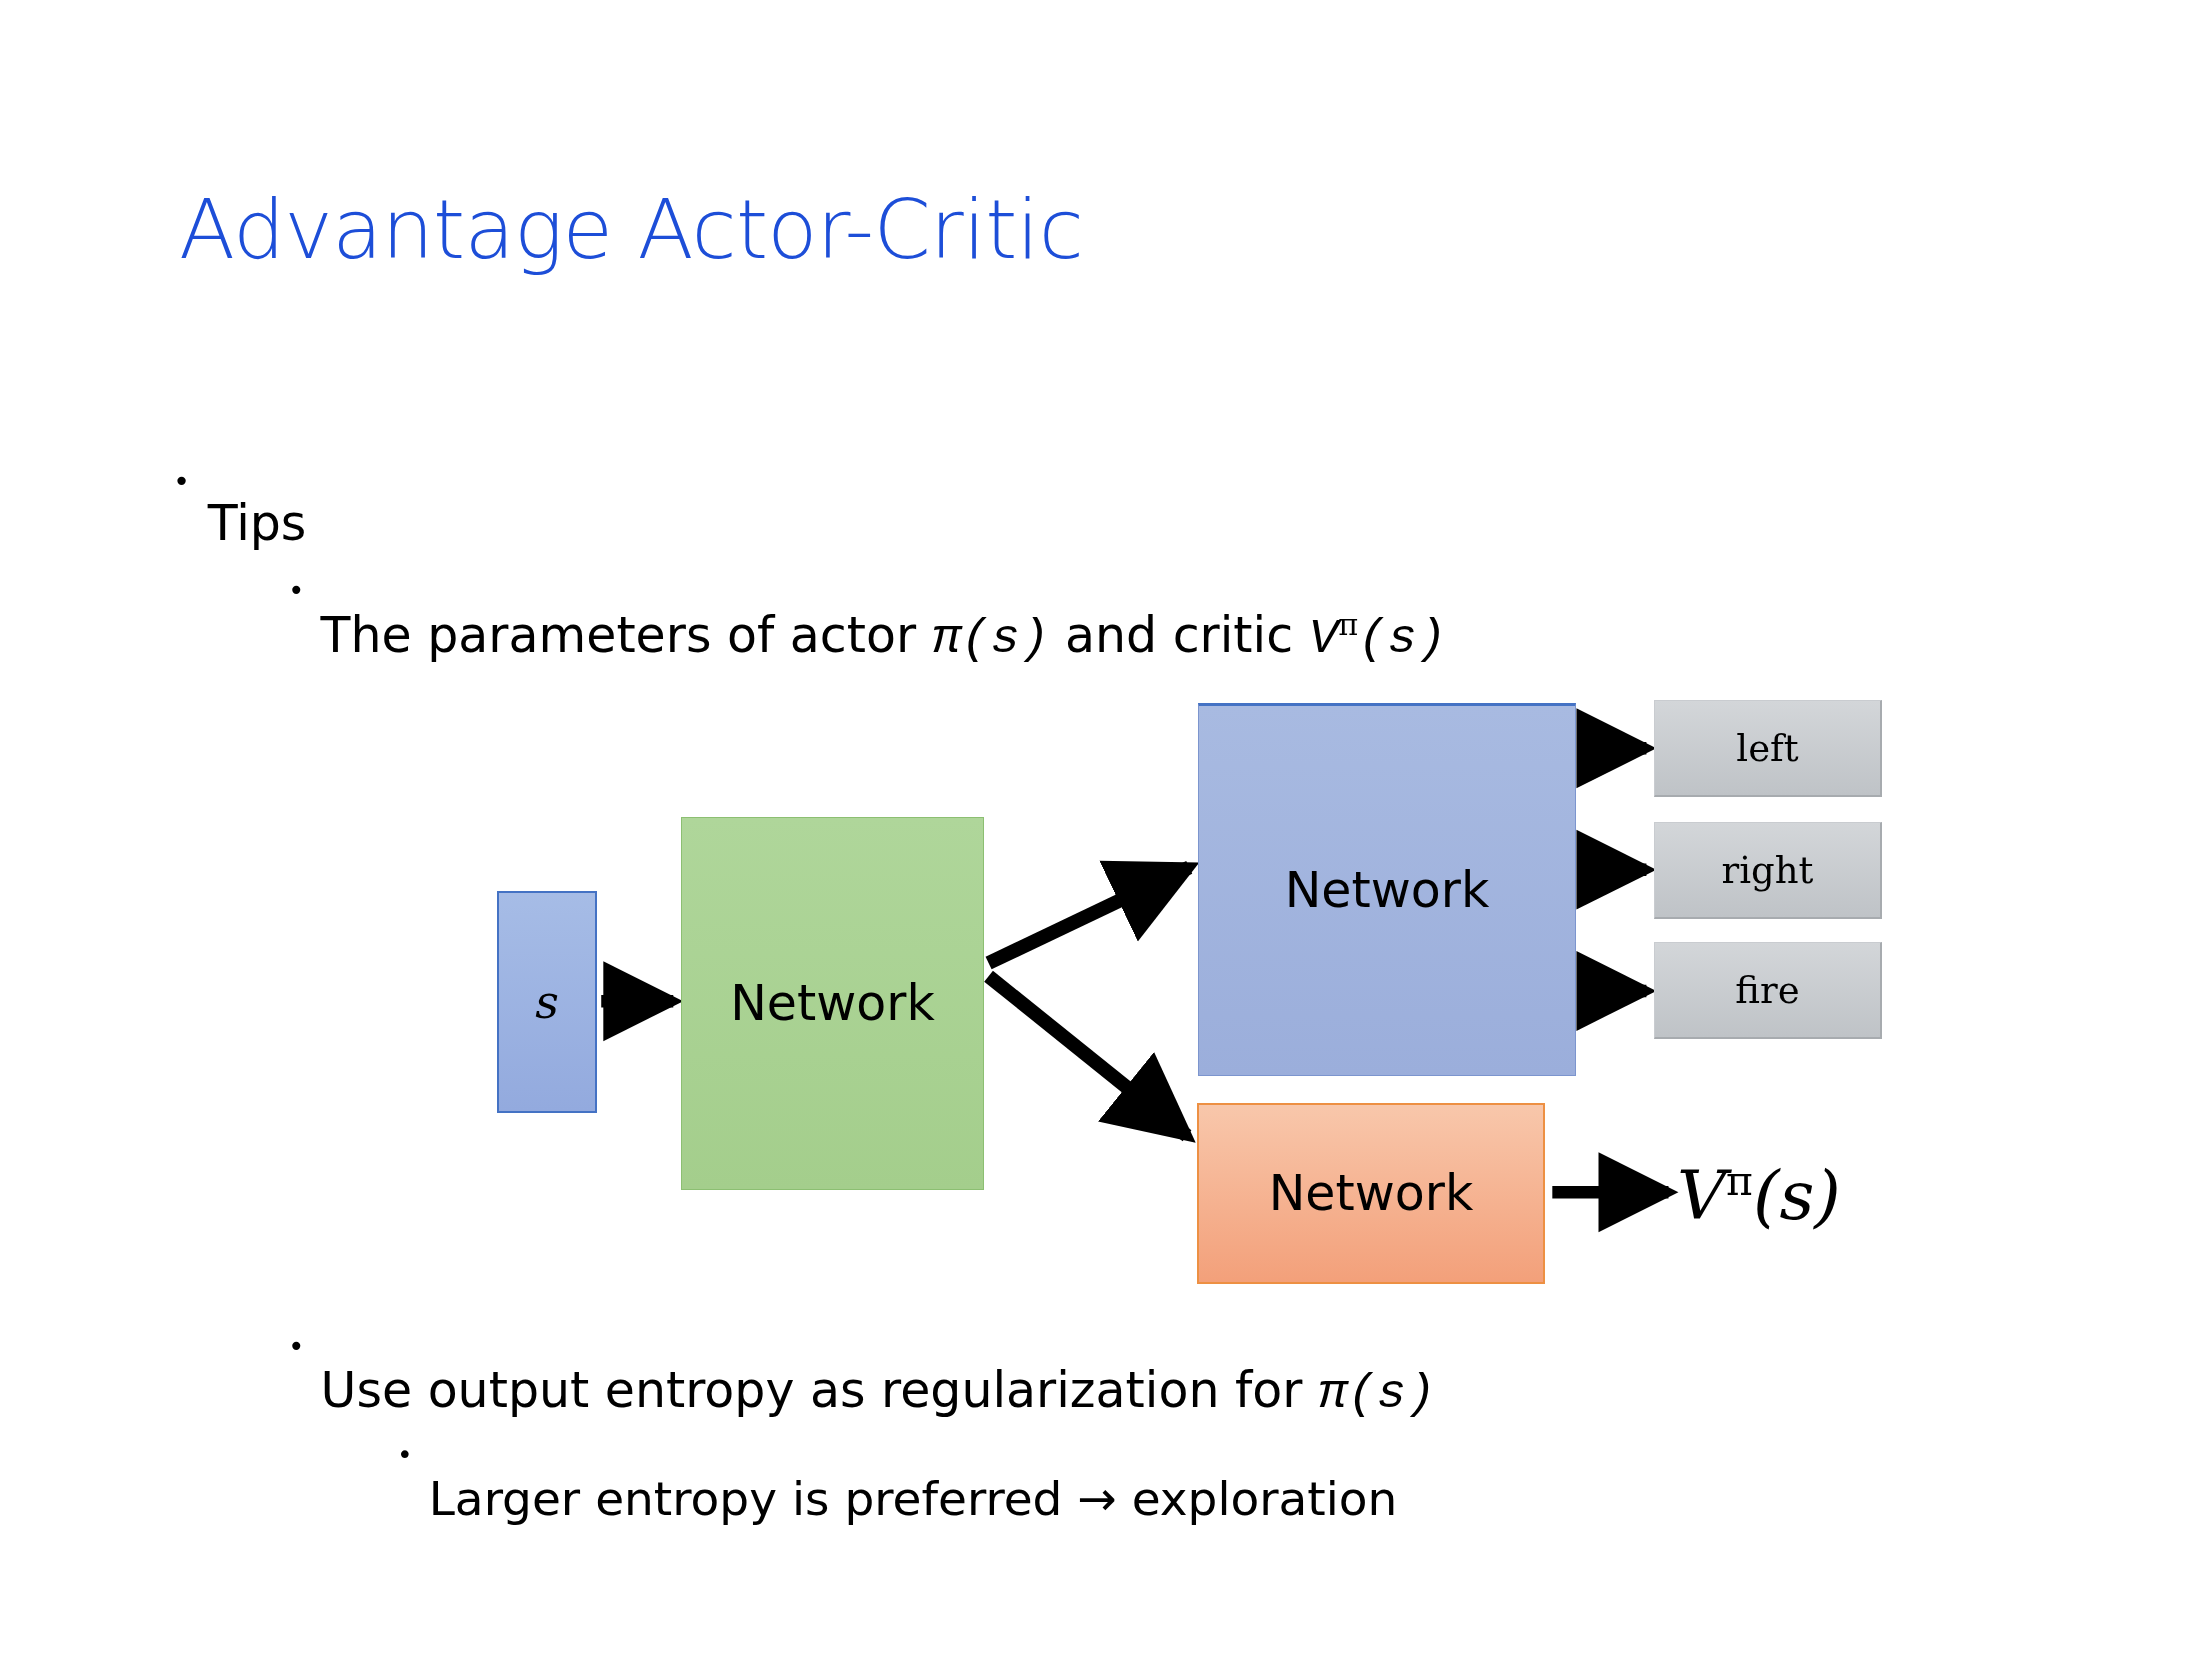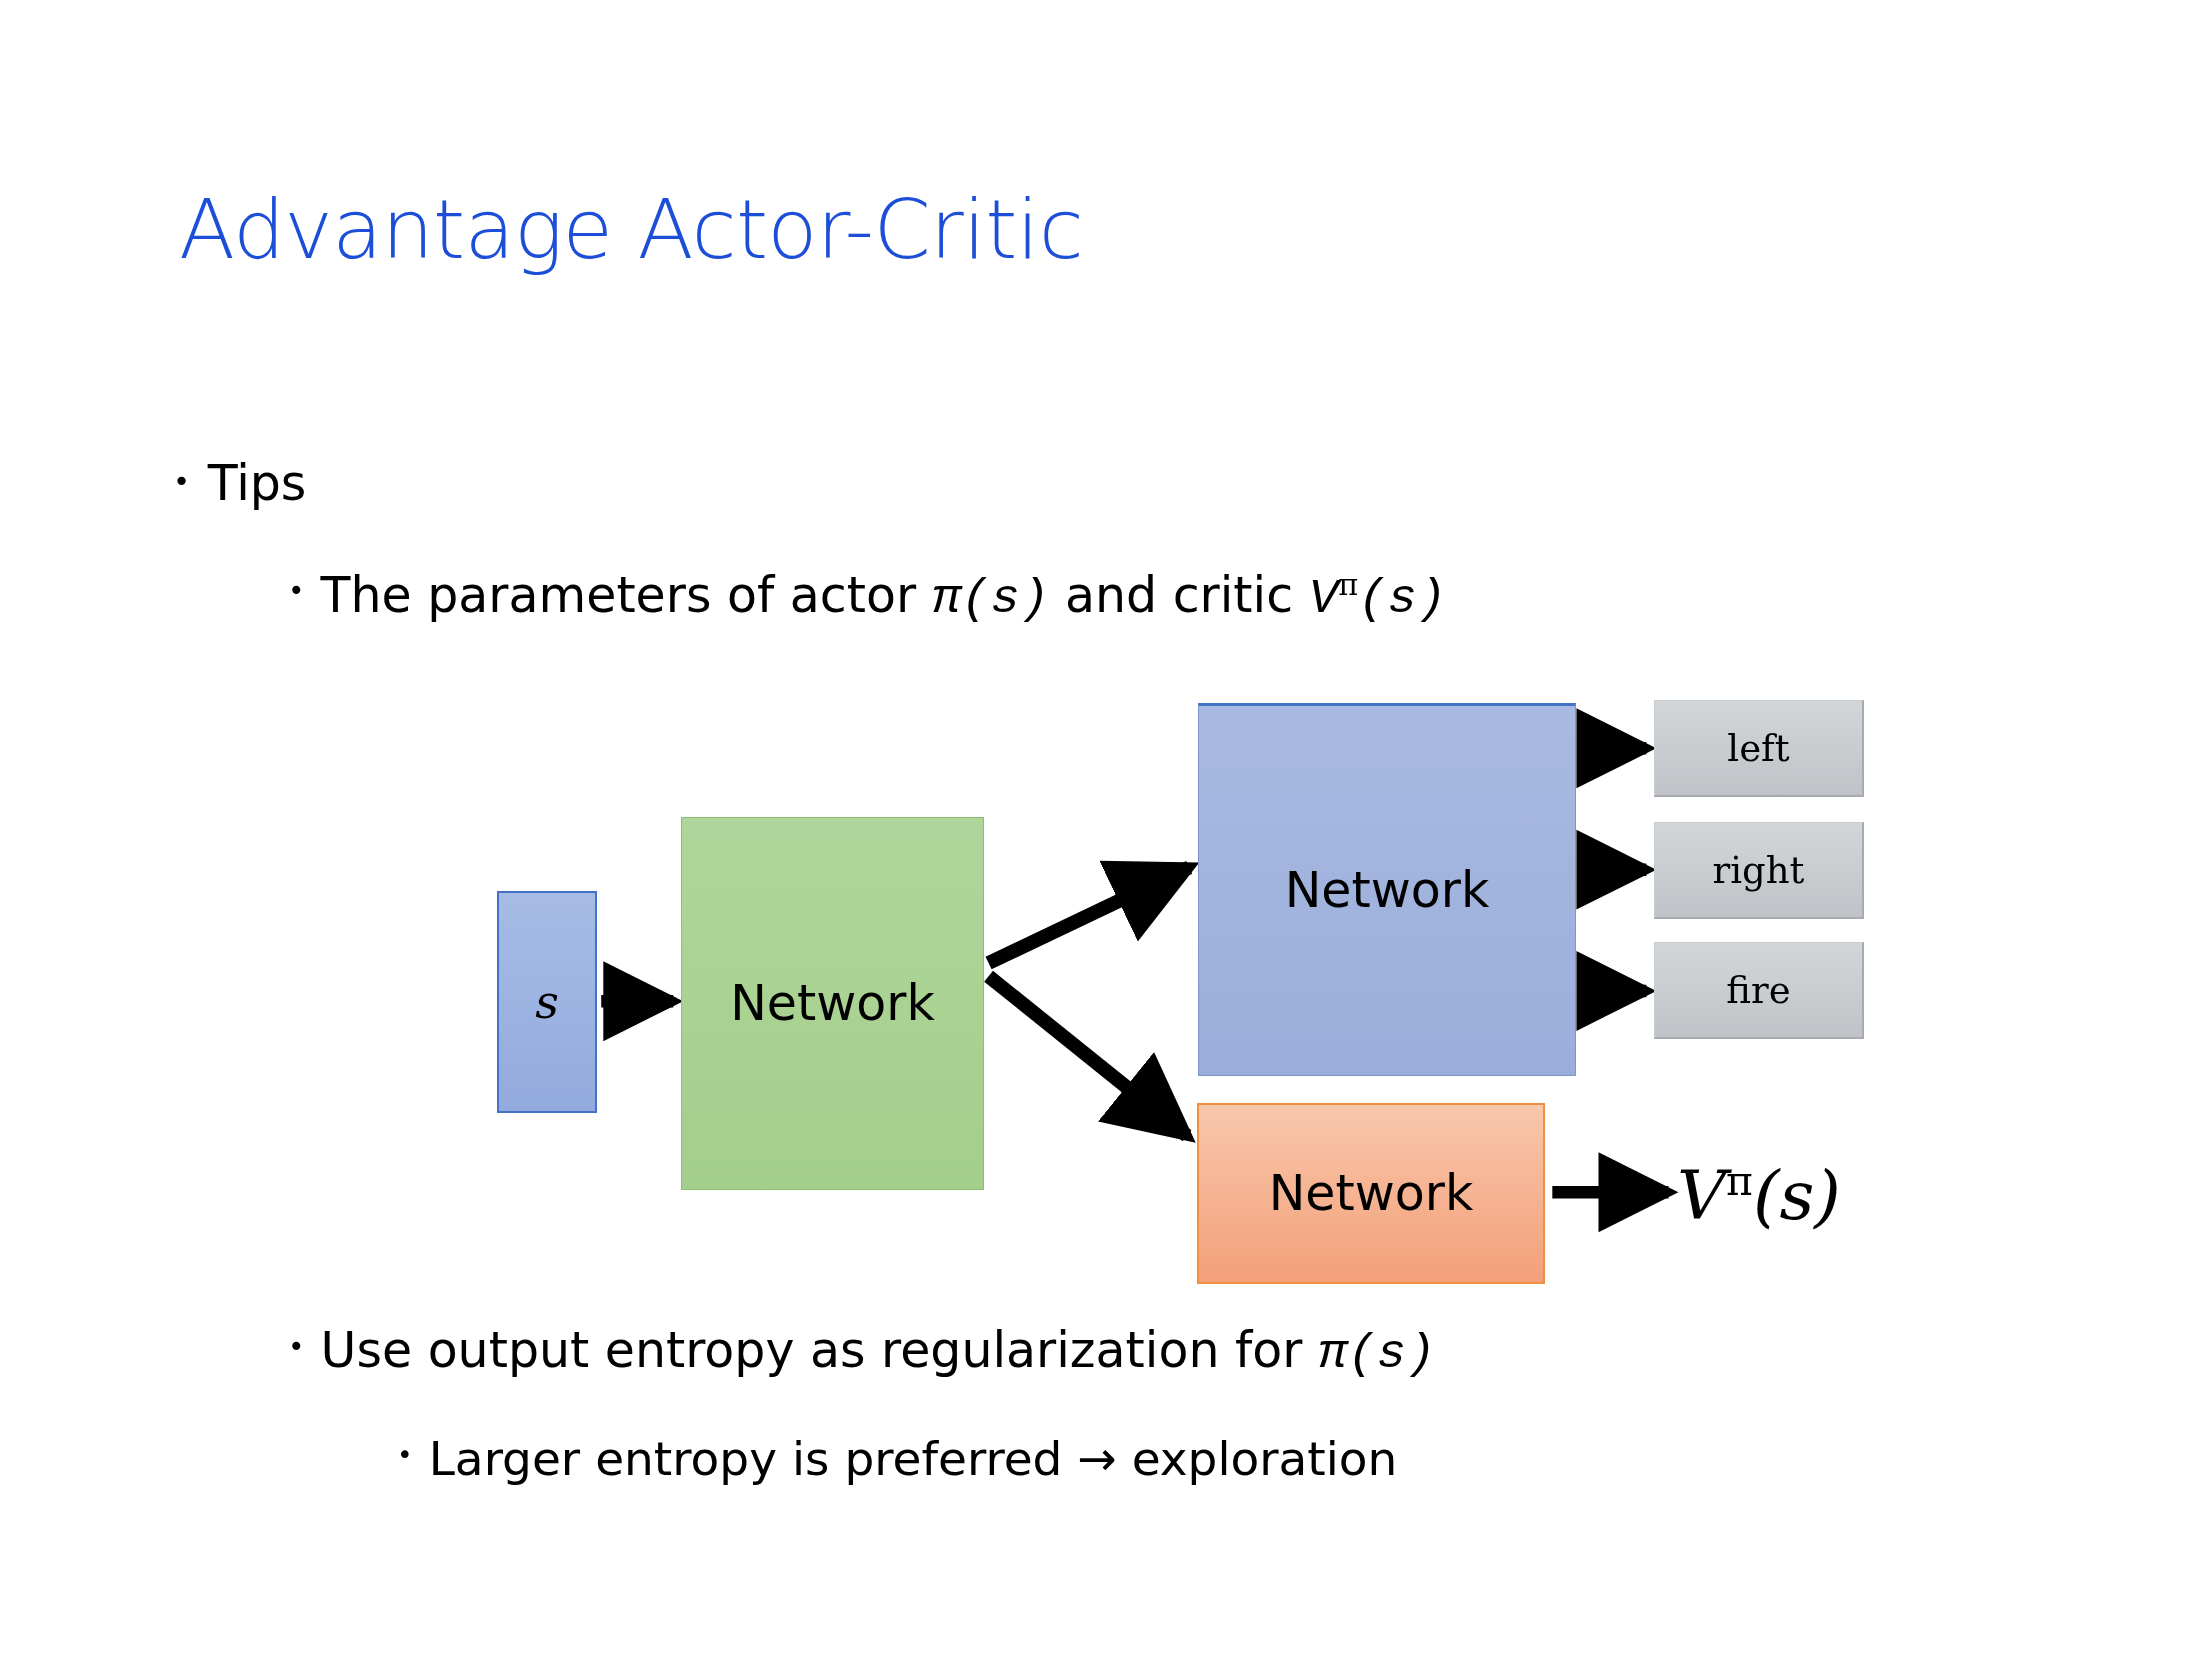--- a/index.html
+++ b/index.html
@@ -34,21 +34,21 @@
     font-family:"DejaVu Sans", sans-serif;
     font-weight:400;
     display:flex;
     align-items:flex-start;
   }
   .dot{
     display:inline-block;
     flex:0 0 auto;
     line-height:1;
   }
-  .btext{display:inline-block;}
+  .btext{display:inline-block;margin-top:40px;}
 
   .lvl1{
     left:173px; top:457px;
     font-size:49px;
     line-height:1.12;
   }
   .lvl1 .dot{font-size:29px;margin-right:17.6px;position:relative;top:10.3px;}
 
   .lvl2a{
     left:288px; top:567px;
@@ -133,21 +133,21 @@
 
   .box-orange{
     left:1197px; top:1103px; width:348px; height:181px;
     background:linear-gradient(180deg,#F8C7AB 0%,#F3A07A 100%);
     border:2.2px solid #ED9043;
     font-size:49px;
   }
 
   .box-gray{
     left:1654px;
-    width:210px; height:97px;
+    width:228px; height:97px;
     background:linear-gradient(180deg,#D3D6D9 0%,#BFC3C7 100%);
     border-right:2.2px solid #A7ABAF;
     border-bottom:2.2px solid #A7ABAF;
     border-top:0.7px solid #C9CCD0;
     border-left:0.7px solid #C9CCD0;
     font-family:"DejaVu Serif", serif;
     font-size:37px;
   }
   .gray-left{top:700px;}
   .gray-right{top:822px;}

